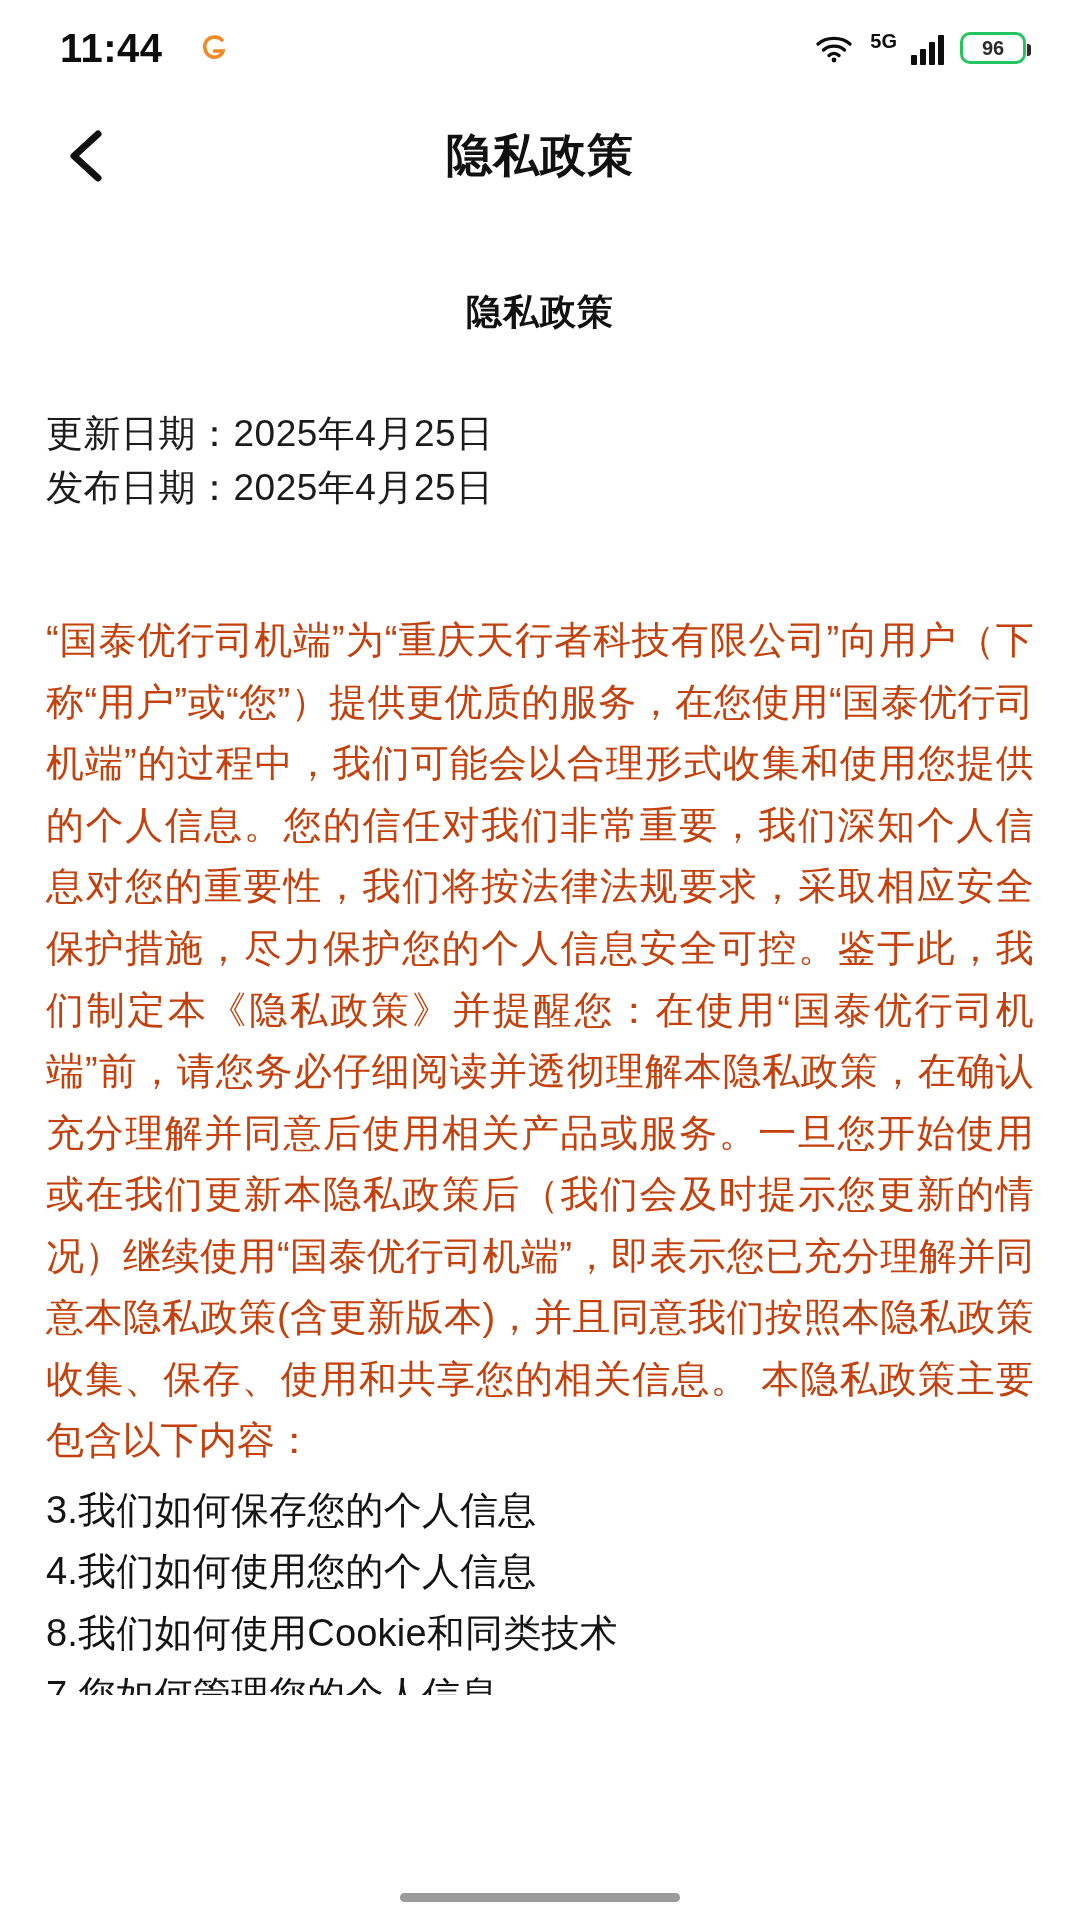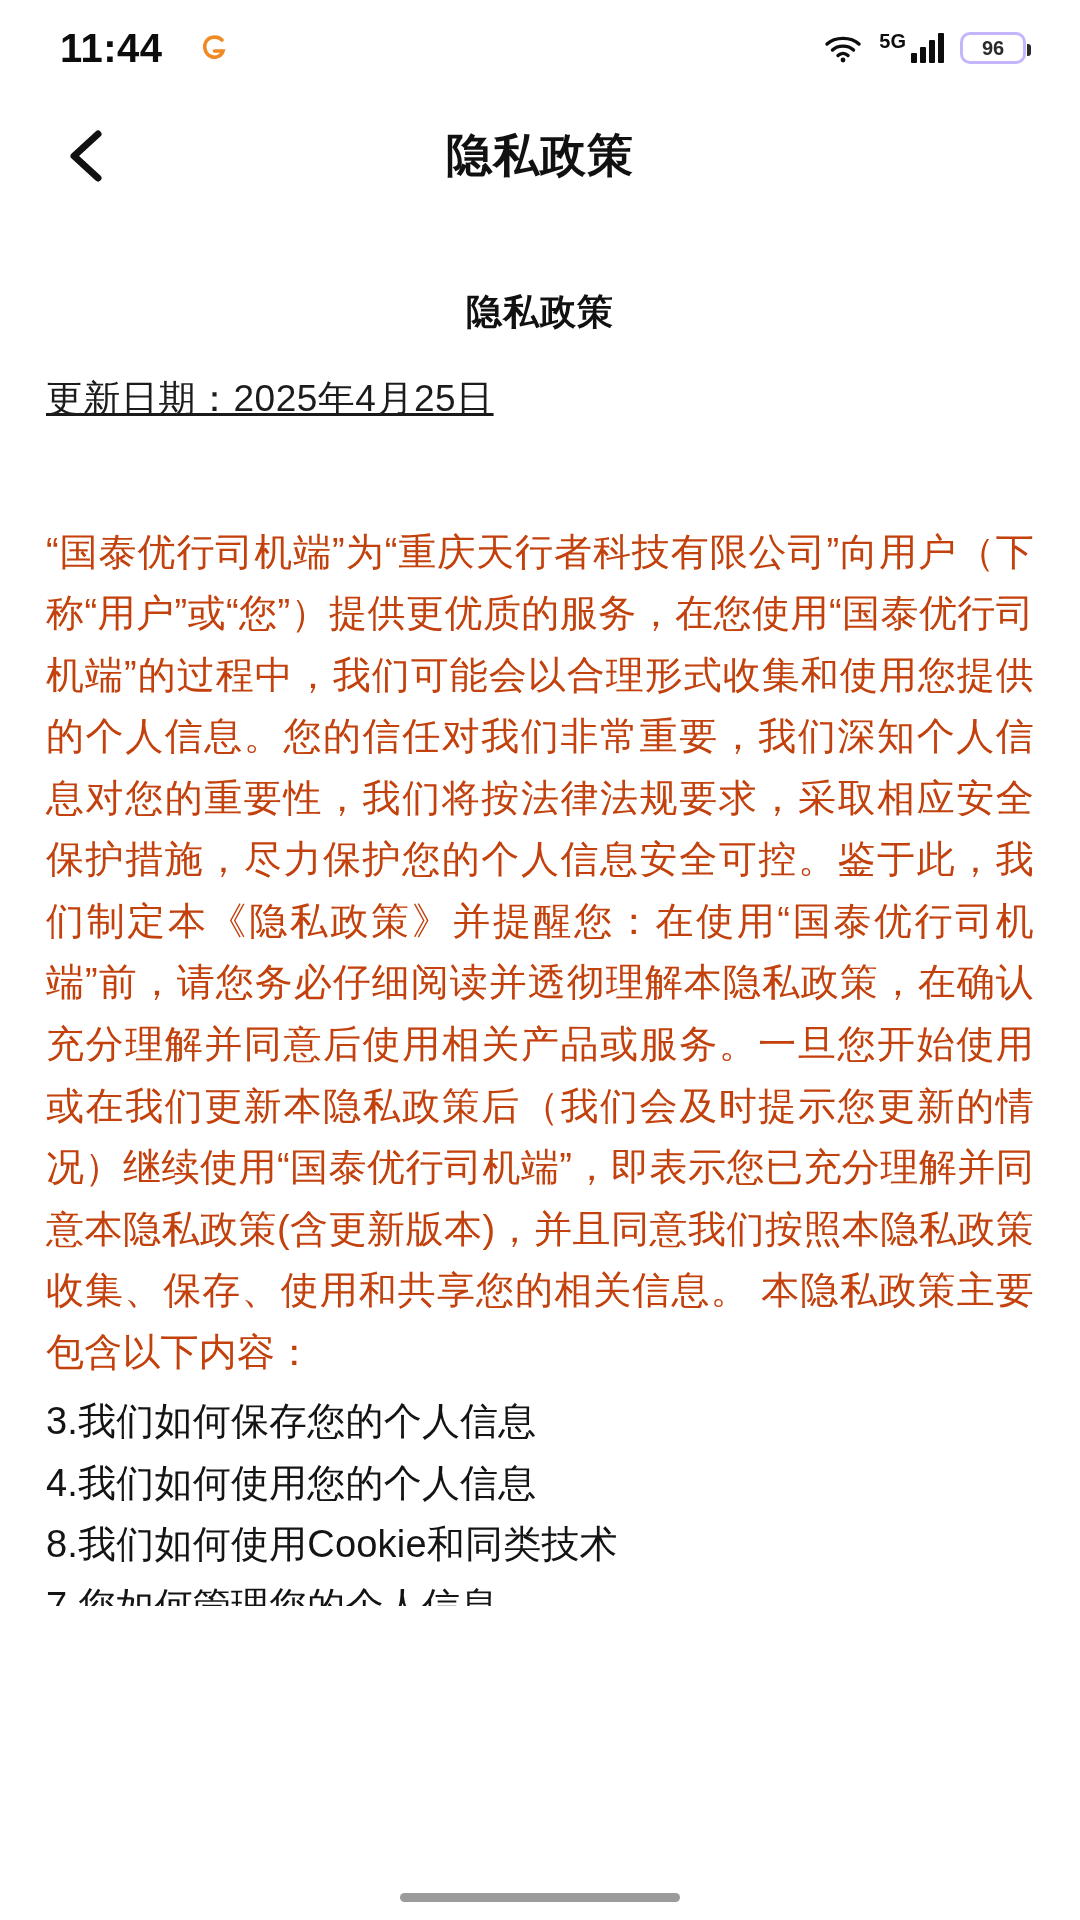--- a/index.html
+++ b/index.html
@@ -45,22 +45,22 @@
     justify-content: center;
   }
   .status-right {
     display: flex;
     align-items: center;
     gap: 16px;
   }
   .wifi-icon { width: 40px; height: 30px; display: block; }
   .signal-wrap {
     display: flex;
-    align-items: center;
-    gap: 5px;
+    align-items: flex-end;
+    gap: 14px;
   }
   .signal-label {
     font-size: 20px;
     font-weight: 700;
     line-height: 1;
     margin-bottom: 14px;
     color: #0d0d0d;
   }
   .signal-bars {
     display: flex;
@@ -76,21 +76,21 @@
   }
   .signal-bars i:nth-child(1) { height: 10px; }
   .signal-bars i:nth-child(2) { height: 16px; }
   .signal-bars i:nth-child(3) { height: 23px; }
   .signal-bars i:nth-child(4) { height: 30px; }
 
   .battery {
     position: relative;
     width: 66px;
     height: 32px;
-    border: 3px solid #c4b5fd;
+    border: 3px solid #22c55e;
     border-radius: 10px;
     display: flex;
     align-items: center;
     justify-content: center;
     box-sizing: border-box;
   }
   .battery:after {
     content: "";
     position: absolute;
     right: -8px;
@@ -144,22 +144,21 @@
   }
   .doc-title {
     text-align: center;
     font-size: 36px;
     font-weight: 700;
     color: #111;
     margin-top: 72px;
     letter-spacing: 1px;
   }
   .meta {
-    margin-top: 35px;
-    text-decoration: underline;
+    margin-top: 70px;
   }
   .meta-line {
     font-size: 37px;
     line-height: 1.45;
     color: #1c1c1c;
     letter-spacing: 0.5px;
   }
   .body-block {
     margin-top: 96px;
   }
@@ -244,20 +243,21 @@
   </div>
   <div class="nav-title">隐私政策</div>
 </div>
 
 <div class="content">
 
   <div class="doc-title">隐私政策</div>
 
   <div class="meta">
     <div class="meta-line">更新日期：2025年4月25日</div>
+    <div class="meta-line">发布日期：2025年4月25日</div>
   </div>
 
   <div class="body-block">
     <div class="para">“国泰优行司机端”为“重庆天行者科技有限公司”向用户（下称“用户”或“您”）提供更优质的服务，在您使用“国泰优行司机端”的过程中，我们可能会以合理形式收集和使用您提供的个人信息。您的信任对我们非常重要，我们深知个人信息对您的重要性，我们将按法律法规要求，采取相应安全保护措施，尽力保护您的个人信息安全可控。鉴于此，我们制定本《隐私政策》并提醒您：在使用“国泰优行司机端”前，请您务必仔细阅读并透彻理解本隐私政策，在确认充分理解并同意后使用相关产品或服务。一旦您开始使用或在我们更新本隐私政策后（我们会及时提示您更新的情况）继续使用“国泰优行司机端”，即表示您已充分理解并同意本隐私政策(含更新版本)，并且同意我们按照本隐私政策收集、保存、使用和共享您的相关信息。 本隐私政策主要包含以下内容：</div>
 
     <div class="list">
       <div class="list-item">3.我们如何保存您的个人信息</div>
       <div class="list-item">4.我们如何使用您的个人信息</div>
       <div class="list-item">8.我们如何使用Cookie和同类技术</div>
       <div class="list-item clipped">7.您如何管理您的个人信息</div>

